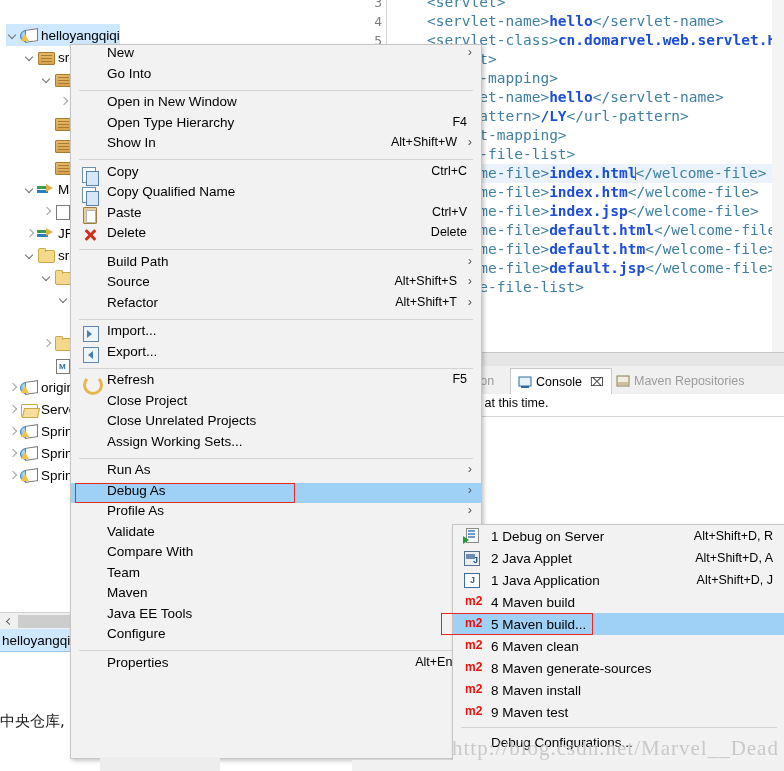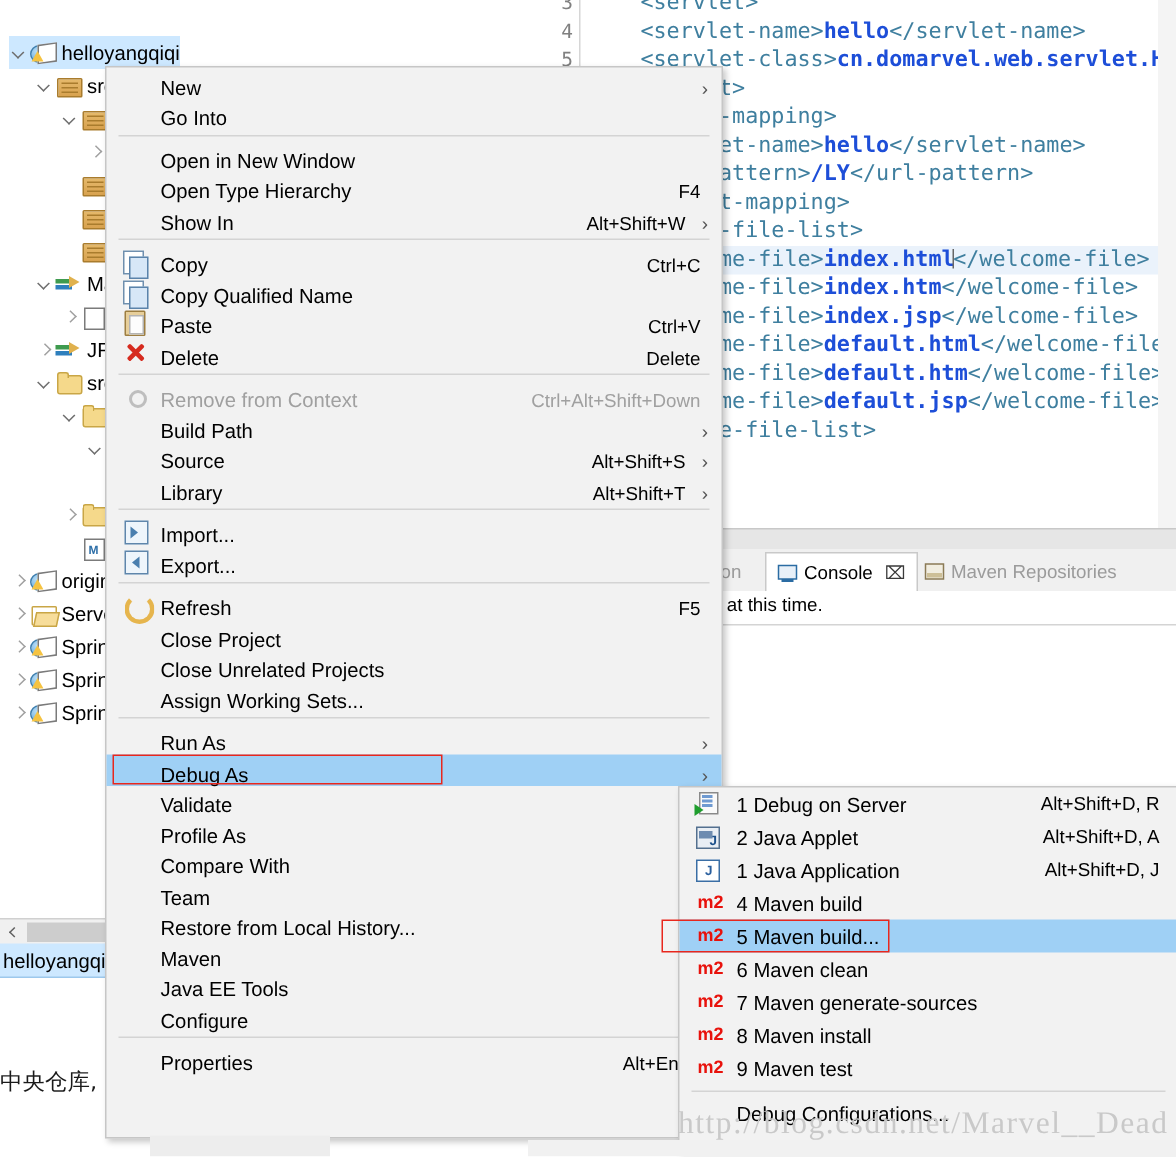--- a/index.html
+++ b/index.html
@@ -169,21 +169,21 @@
   .toptabs .frag3{position:absolute;left:352px;top:0;width:432px;height:11px;background:#f0f0f0;}
 
   
   .ctxmenu{
     position:absolute;left:70px;top:44px;width:410px;height:713px;
     background:#f2f2f2;border:1px solid #c6c6c6;
     box-shadow:2px 2px 4px rgba(0,0,0,0.22);
     font-size:13.5px;
   }
   .mi{
-    position:relative;height:20.5px;display:flex;align-items:flex-end;
+    position:relative;height:20.5px;display:flex;align-items:flex-start;
     padding-left:36px;color:#000;white-space:nowrap;
   }
   .mi.disabled{color:#a0a0a0;}
   .mi.hl{background:#9fd0f5;}
   .mi .acc{position:absolute;right:24px;font-size:12.5px;}
   .mi .sub{position:absolute;right:9px;font-size:12.5px;color:#555;}
   .mi .micon{position:absolute;left:10px;top:2px;width:17px;height:16px;}
   .msep{height:1px;background:#d4d4d4;margin:3.5px 8px;}
   .redbox{
     position:absolute;left:4px;top:0px;height:20px;width:220px;
@@ -554,38 +554,31 @@
         <span class="acc" style="right: 14px;">Ctrl+V</span>
       </div>
       <div class="mi">
         <span class="micon">
           <span class="ic-delete"></span>
         </span>
         <span>Delete</span>
         <span class="acc" style="right: 14px;">Delete</span>
       </div>
       <div class="msep"></div>
-      <div class="mi disabled">
-        <span class="micon">
-          <span class="ic-rfc"></span>
-        </span>
-        <span>Remove from Context</span>
-        <span class="acc" style="right: 14px;">Ctrl+Alt+Shift+Down</span>
-      </div>
       <div class="mi">
         <span>Build Path</span>
         <span class="sub">›</span>
       </div>
       <div class="mi">
         <span>Source</span>
         <span class="acc">Alt+Shift+S</span>
         <span class="sub">›</span>
       </div>
       <div class="mi">
-        <span>Library</span>
+        <span>Refactor</span>
         <span class="acc">Alt+Shift+T</span>
         <span class="sub">›</span>
       </div>
       <div class="msep"></div>
       <div class="mi">
         <span class="micon">
           <span class="ic-imp"></span>
         </span>
         <span>Import...</span>
       </div>
@@ -616,36 +609,33 @@
       <div class="mi">
         <span>Run As</span>
         <span class="sub">›</span>
       </div>
       <div class="mi hl">
         <span>Debug As</span>
         <span class="sub">›</span>
         <span class="redbox"></span>
       </div>
       <div class="mi">
+        <span>Profile As</span>
+        <span class="sub">›</span>
+      </div>
+      <div class="mi">
         <span>Validate</span>
       </div>
       <div class="mi">
-        <span>Profile As</span>
-        <span class="sub">›</span>
-      </div>
-      <div class="mi">
         <span>Compare With</span>
         <span class="sub">›</span>
       </div>
       <div class="mi">
         <span>Team</span>
         <span class="sub">›</span>
-      </div>
-      <div class="mi">
-        <span>Restore from Local History...</span>
       </div>
       <div class="mi">
         <span>Maven</span>
         <span class="sub">›</span>
       </div>
       <div class="mi">
         <span>Java EE Tools</span>
         <span class="sub">›</span>
       </div>
       <div class="mi">
@@ -698,21 +688,21 @@
         <span class="m2">m2</span>
         <span>5 Maven build...</span>
         <span class="sm-redbox"></span>
       </div>
       <div class="smi">
         <span class="m2">m2</span>
         <span>6 Maven clean</span>
       </div>
       <div class="smi">
         <span class="m2">m2</span>
-        <span>7 Maven generate-sources</span>
+        <span>8 Maven generate-sources</span>
       </div>
       <div class="smi">
         <span class="m2">m2</span>
         <span>8 Maven install</span>
       </div>
       <div class="smi">
         <span class="m2">m2</span>
         <span>9 Maven test</span>
       </div>
       <div class="msep"></div>

